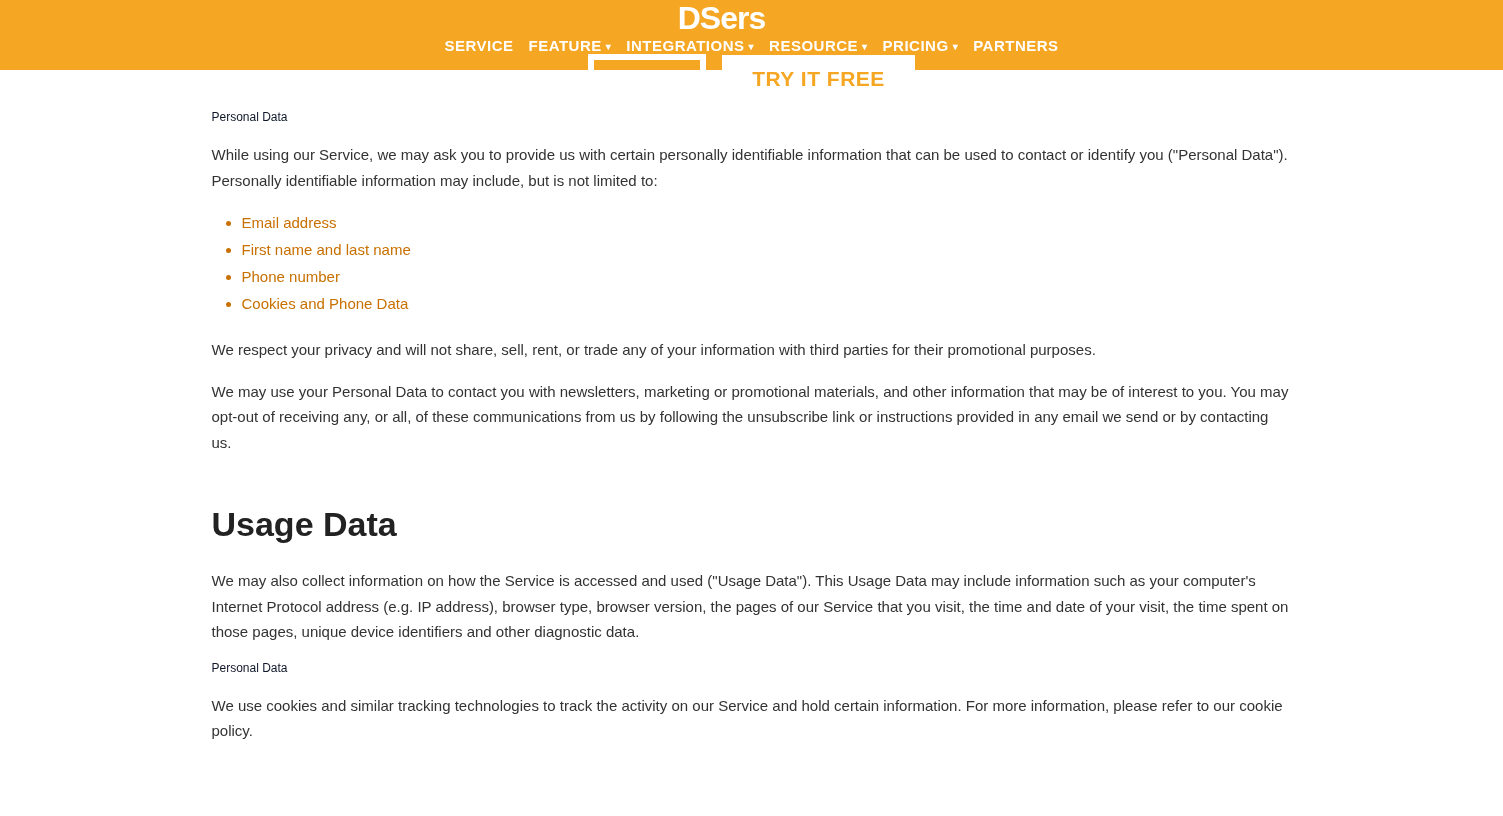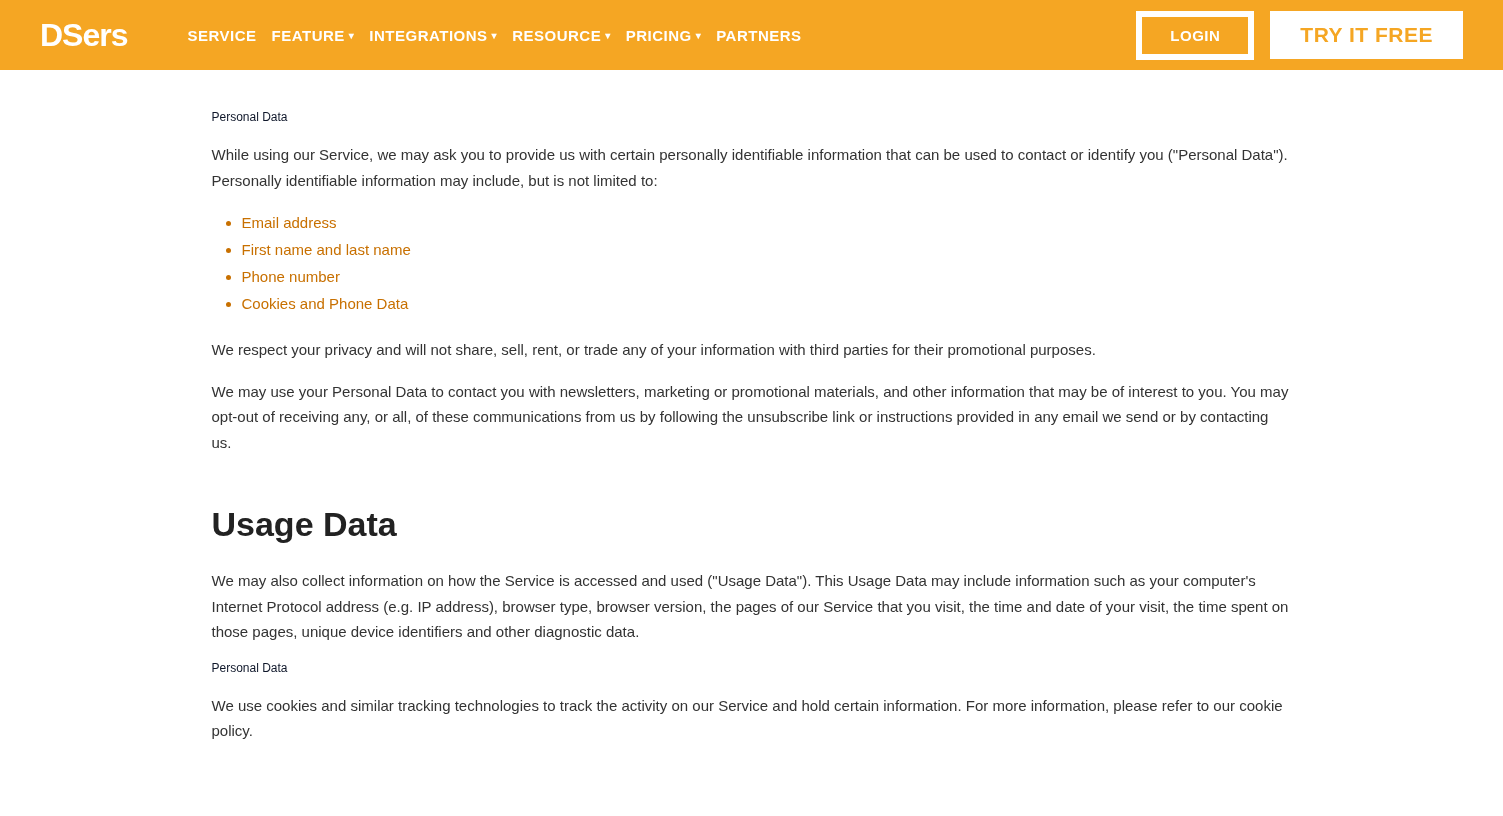--- a/index.html
+++ b/index.html
@@ -4,24 +4,25 @@
   <style>
     * { margin: 0; padding: 0; box-sizing: border-box; }
     body { font-family: Arial, sans-serif; background: #fff; color: #333; }
 
     
     header {
       background: #f5a623;
       height: 70px;
       display: flex;
       align-items: center;
-      padding: 6px 40px;
+      padding: 0 40px;
       position: sticky;
       top: 0;
       z-index: 100;
+      flex-direction: column;
     }
     .logo {
       font-size: 32px;
       font-weight: 900;
       color: #fff;
       letter-spacing: -1px;
       margin-right: 60px;
       text-decoration: none;
     }
     .logo span { font-weight: 900; }

